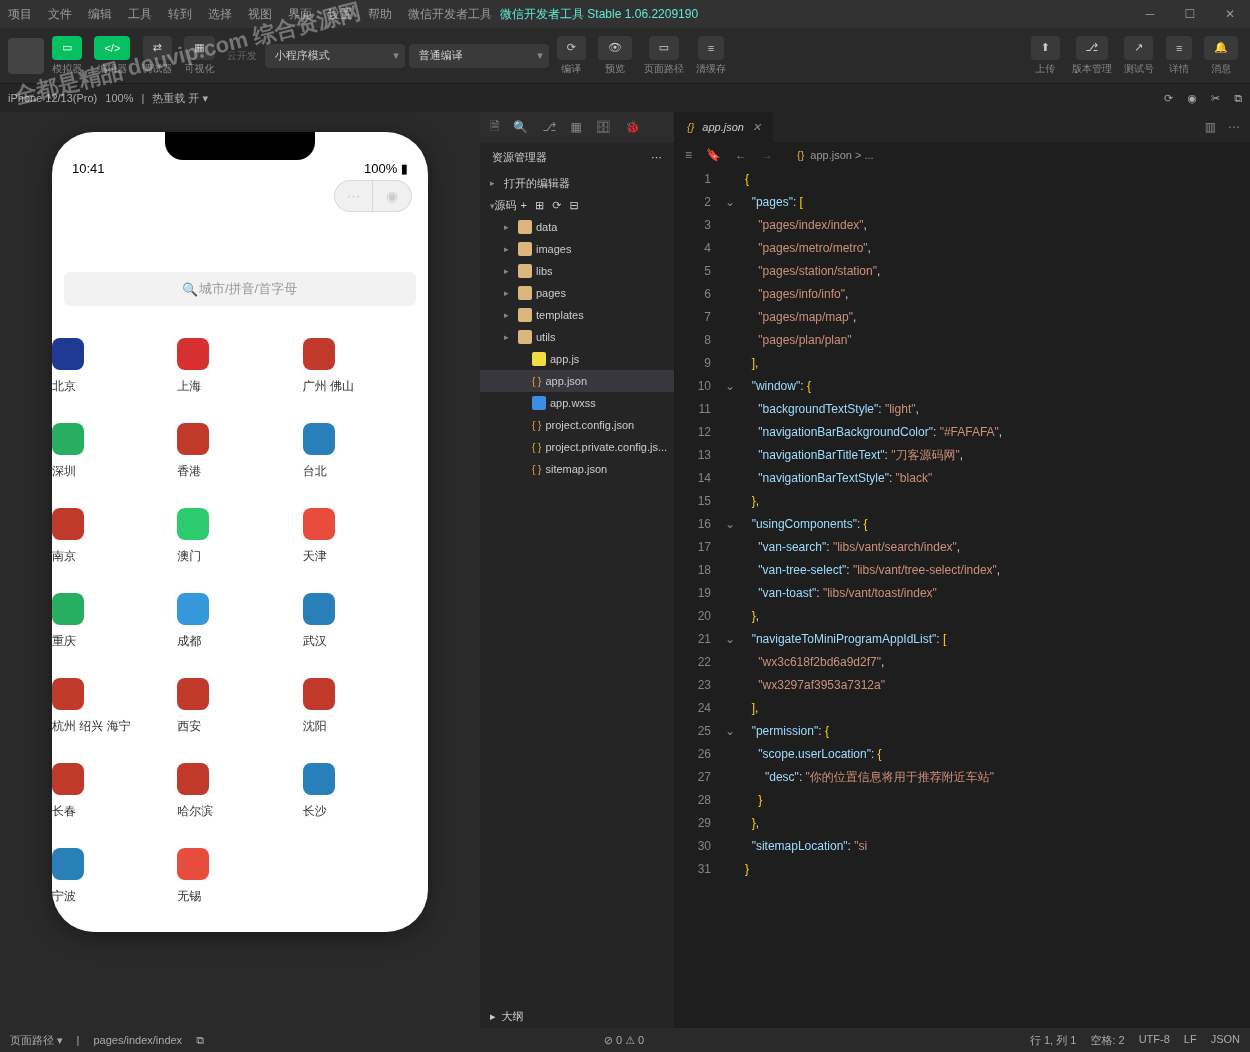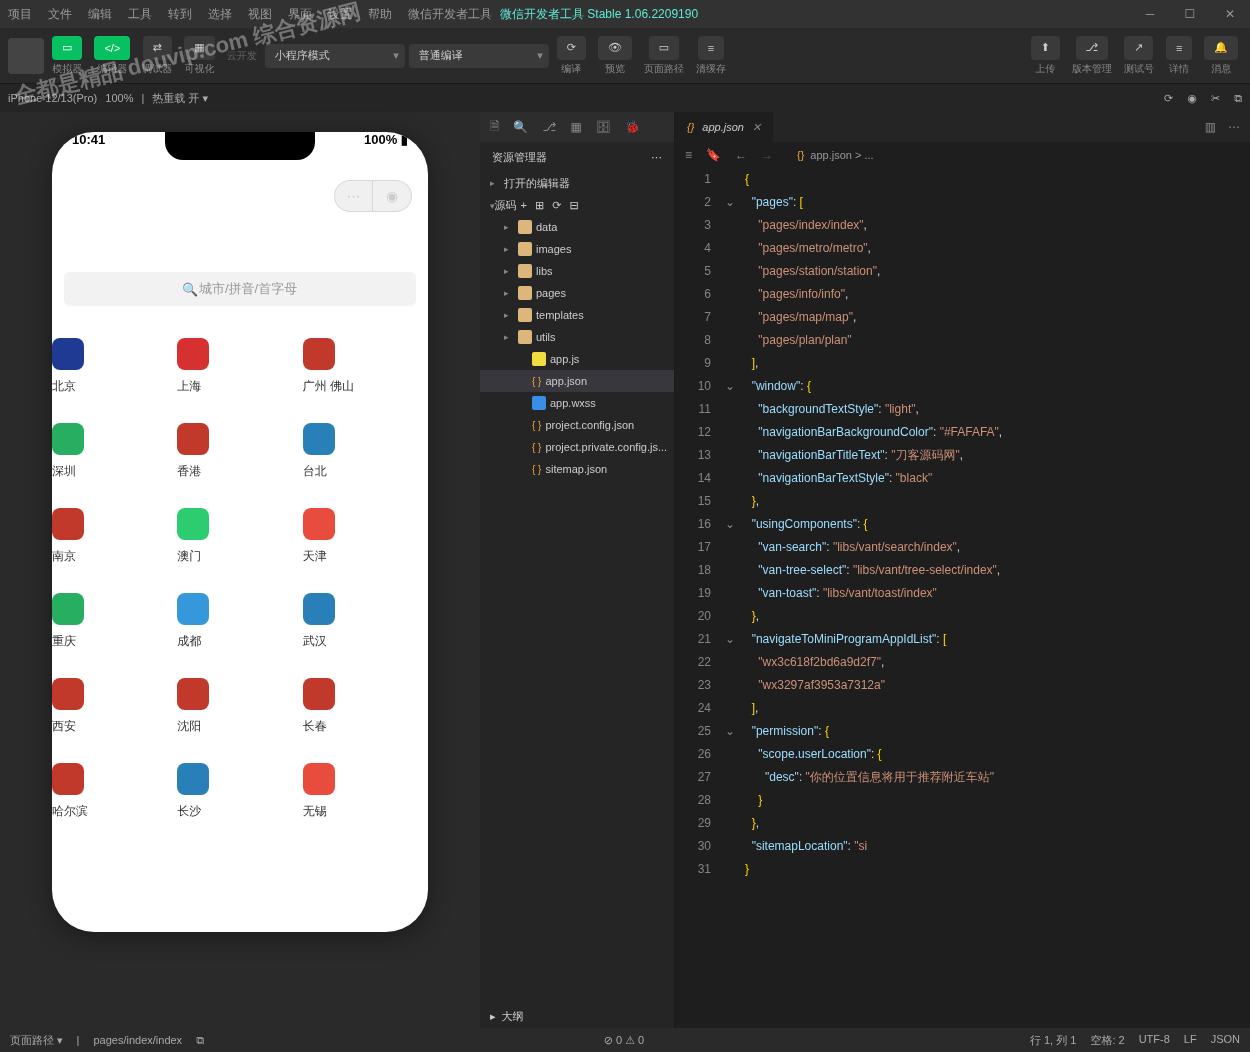--- a/index.html
+++ b/index.html
@@ -17,21 +17,21 @@
 .tblabel{font-size:10px;color:#888}
 .tbsel{height:24px;background:#3a3a3a;border-radius:4px;padding:0 20px 0 10px;display:flex;align-items:center;font-size:11px;min-width:140px;position:relative}
 .tbsel::after{content:"▾";position:absolute;right:6px;color:#888}
 .toolbar .right{margin-left:auto;display:flex;gap:4px}
 .devbar{height:28px;background:#252525;display:flex;align-items:center;padding:0 8px;font-size:11px;color:#aaa;gap:8px}
 .devbar .icons{margin-left:auto;display:flex;gap:14px}
 .main{display:flex;height:calc(100% - 28px - 56px - 28px - 24px)}
 .simcol{width:480px;background:#2a2a2a;display:flex;align-items:flex-start;justify-content:center;padding-top:20px}
 .phone{width:376px;height:800px;background:#fff;border-radius:42px;position:relative;overflow:hidden;box-shadow:0 4px 24px rgba(0,0,0,0.4)}
 .notch{position:absolute;top:0;left:50%;transform:translateX(-50%);width:150px;height:28px;background:#000;border-radius:0 0 18px 18px;z-index:3}
-.statusbar{height:44px;display:flex;align-items:flex-start;justify-content:space-between;padding:0 20px;font-size:13px;font-weight:700;color:#000}
+.statusbar{height:44px;display:flex;align-items:flex-end;justify-content:space-between;padding:0 20px;font-size:13px;font-weight:400;color:#000}
 .capsule{position:absolute;top:48px;right:16px;display:flex;background:rgba(0,0,0,0.06);border:1px solid rgba(0,0,0,0.1);border-radius:16px;overflow:hidden}
 .capsule span{width:38px;height:30px;display:flex;align-items:center;justify-content:center;font-size:14px}
 .capsule span:first-child{border-right:1px solid rgba(0,0,0,0.1)}
 .phead{height:88px}
 .searchbar{margin:8px 12px;height:34px;background:#f2f2f2;border-radius:6px;display:flex;align-items:center;justify-content:center;color:#999;font-size:13px}
 .citygrid{display:grid;grid-template-columns:repeat(3,1fr);padding:10px 0}
 .city{display:flex;flex-direction:column;align-items:flex-start;gap:8px;padding:14px 0}
 .cityicon{width:32px;height:32px;border-radius:8px}
 .city span{font-size:12px;color:#333}
 .explorer{width:195px;background:#252526;border-right:1px solid #1a1a1a;display:flex;flex-direction:column}
@@ -223,37 +223,45 @@
           <div class="city">
             <div class="cityicon" style="background:#3498db"></div>
             <span>成都</span>
           </div>
           <div class="city">
             <div class="cityicon" style="background:#2980b9"></div>
             <span>武汉</span>
           </div>
           <div class="city">
             <div class="cityicon" style="background:#c0392b"></div>
+            <span>杭州 绍兴 海宁</span>
+          </div>
+          <div class="city">
+            <div class="cityicon" style="background:#c0392b"></div>
             <span>西安</span>
           </div>
           <div class="city">
             <div class="cityicon" style="background:#c0392b"></div>
             <span>沈阳</span>
           </div>
           <div class="city">
             <div class="cityicon" style="background:#c0392b"></div>
             <span>长春</span>
           </div>
           <div class="city">
             <div class="cityicon" style="background:#c0392b"></div>
             <span>哈尔滨</span>
           </div>
           <div class="city">
             <div class="cityicon" style="background:#2980b9"></div>
             <span>长沙</span>
+          </div>
+          <div class="city">
+            <div class="cityicon" style="background:#2980b9"></div>
+            <span>宁波</span>
           </div>
           <div class="city">
             <div class="cityicon" style="background:#e74c3c"></div>
             <span>无锡</span>
           </div>
         </div>
     </div>
   </div>
 
   <div class="explorer">

